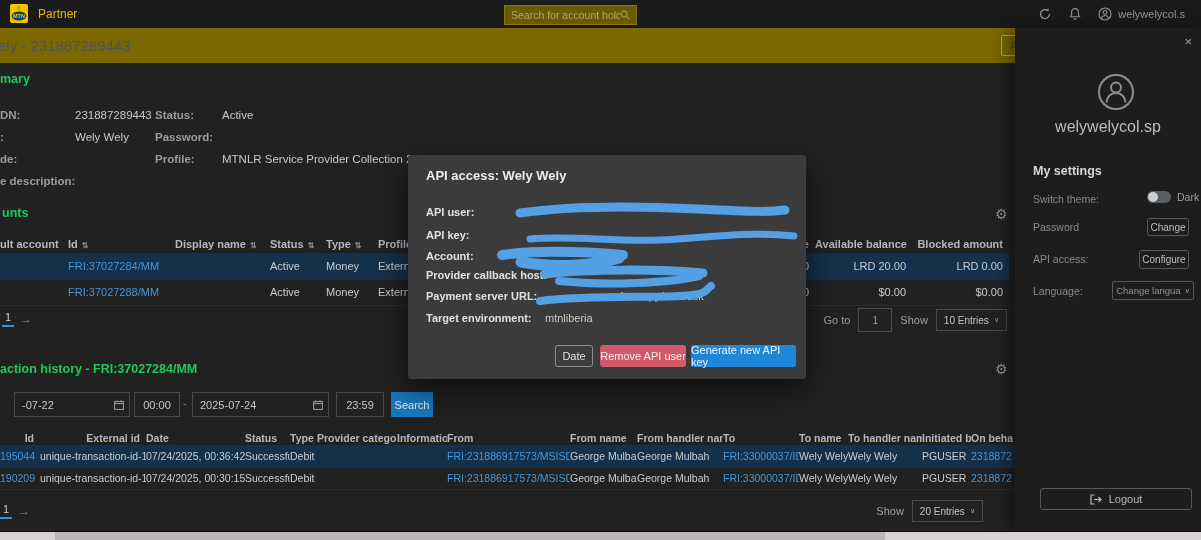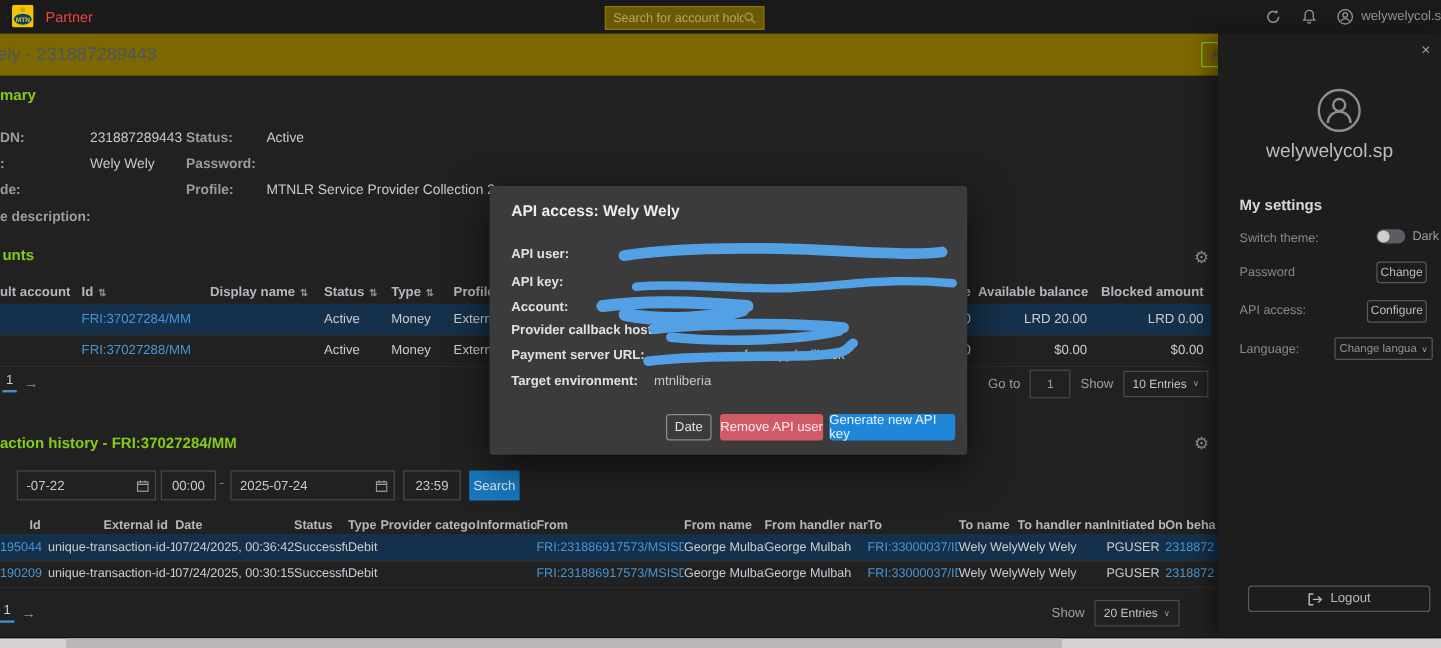--- a/index.html
+++ b/index.html
@@ -2,37 +2,37 @@
 <html><head>
 <meta charset="utf-8">
 <style>
   html,body{margin:0;padding:0;background:#000;}
   .app{position:relative;width:1201px;height:540px;background:#212121;overflow:hidden;
        font-family:"Liberation Sans",sans-serif;-webkit-font-smoothing:antialiased;}
 
   
   .topbar{position:absolute;left:0;top:0;width:1201px;height:28px;background:#1a1a1a;}
   .brand-logo{position:absolute;left:10px;top:4px;width:18px;height:19px;}
-  .brand-name{position:absolute;left:38px;top:0;height:16px;line-height:28px;font-size:12px;color:#ef4444;}
+  .brand-name{position:absolute;left:38px;top:0;height:16px;line-height:28px;font-size:12px;color:#eab308;}
   .search-box{position:absolute;left:504px;top:5px;width:133px;height:20px;background:#6a5a06;
               border:1px solid #8a7505;display:flex;align-items:center;padding:0 6px;box-sizing:border-box;}
   .search-text{flex:1;font-size:10.5px;color:#b3a75f;white-space:nowrap;overflow:hidden;}
-  .tb-icons{position:absolute;right:0;top:0;height:28px;display:flex;align-items:center;gap:16px;padding-right:0;}
+  .tb-icons{position:absolute;right:0;top:0;height:28px;display:flex;align-items:center;gap:16px;padding-right:16px;}
   .tb-ico{width:14px;height:14px;color:#8f9398;}
   .tb-user{display:flex;align-items:center;gap:6px;font-size:11px;color:#8f9398;white-space:nowrap;}
 
   
   .titlebar{position:absolute;left:0;top:28px;width:1015px;height:35px;background:#7c6700;}
   .titlebar-text{position:absolute;left:-2px;top:0;height:35px;line-height:35px;font-size:15px;color:#4d5566;white-space:nowrap;}
   .action-btn{position:absolute;left:953px;top:7px;width:58px;height:21px;border:1px solid #84cc16;border-radius:2px;
               color:#454d5e;font-size:11px;display:flex;align-items:center;justify-content:center;gap:5px;box-sizing:border-box;margin-left:48px;}
 
   
   .summary{position:absolute;left:0;top:66px;width:1010px;}
-  .sec-heading{font-size:12.5px;font-weight:bold;color:#84cc16;}
+  .sec-heading{font-size:12.5px;font-weight:bold;color:#22c55e;}
   .summary .sec-heading{position:absolute;left:0;top:6px;}
   .sum-grid{position:absolute;left:0;top:38px;display:grid;grid-template-columns:75px 80px 67px auto;
             grid-auto-rows:22px;align-items:center;font-size:11.5px;white-space:nowrap;}
   .sum-label{font-weight:bold;color:#989da3;}
   .sum-value{color:#c6cacd;}
 
   
   .gear{font-size:14px;color:#90959a;line-height:14px;}
   .link{color:#4596d8;}
   .sort{font-size:8px;color:#8a8f94;margin-left:4px;}

